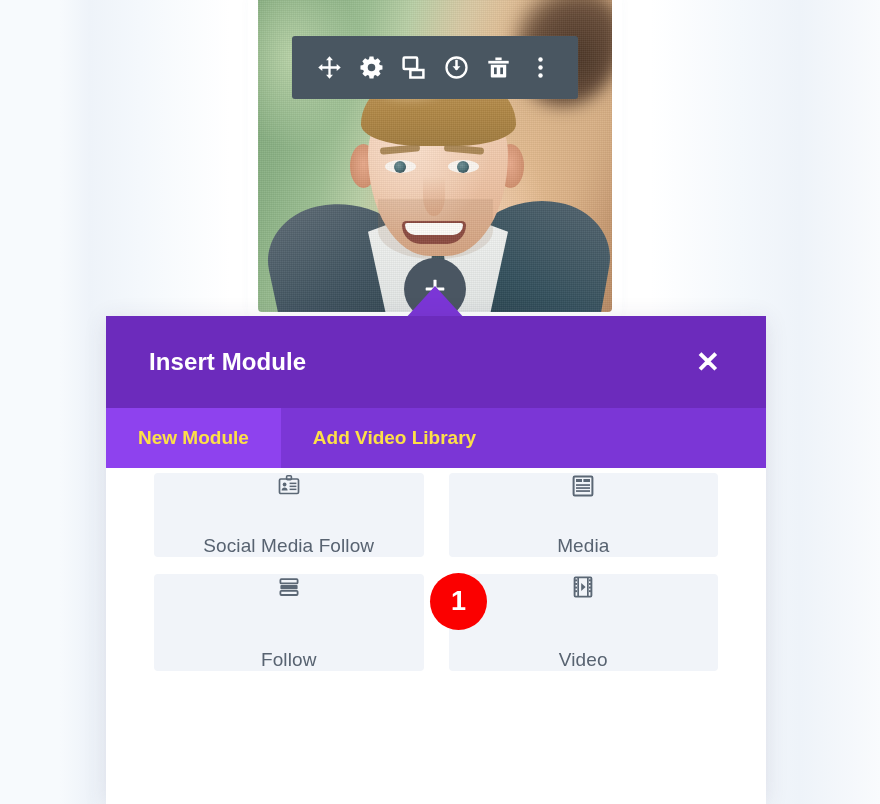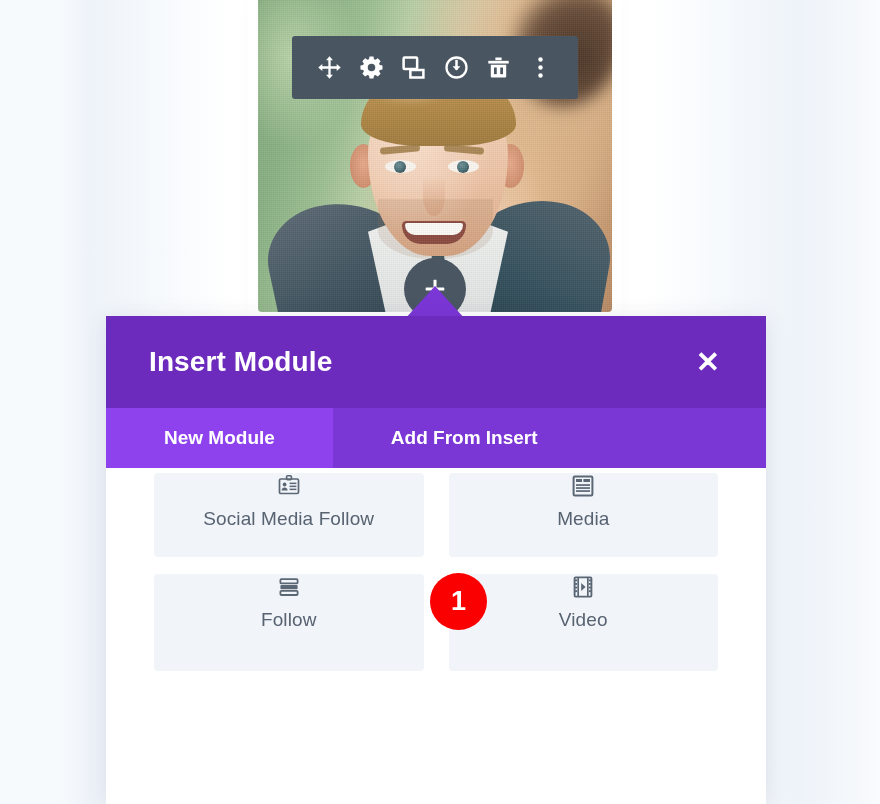--- a/index.html
+++ b/index.html
@@ -280,21 +280,21 @@
     height: 92px;
     background: #6C2BBC;
     display: flex;
     align-items: center;
     justify-content: space-between;
     padding: 0 40px 0 43px;
     flex: 0 0 auto;
   }
   .modal-title {
     color: #ffffff;
-    font-size: 28px;
+    font-size: 24px;
     font-weight: bold;
     letter-spacing: .1px;
   }
   .modal-close {
     color: #ffffff;
     font-size: 29px;
     font-weight: bold;
     line-height: 1;
     cursor: pointer;
     padding: 4px 6px;
@@ -302,22 +302,22 @@
   }
   .modal-tabs {
     height: 60px;
     flex: 0 0 auto;
     display: flex;
     background: #7B36D6;
   }
   .tab {
     display: flex;
     align-items: center;
-    padding: 0 58px;
-    color: #ffffff;
+    padding: 0 32px;
+    color: #fde047;
     font-size: 19px;
     font-weight: bold;
     cursor: pointer;
     white-space: nowrap;
   }
   .tab.active { background: #8E42EE; }
 
   .modal-body {
     flex: 1 1 auto;
     background: #ffffff;
@@ -330,21 +330,21 @@
     column-gap: 25px;
     row-gap: 17px;
   }
   .module-card {
     background: #f1f4f9;
     border-radius: 4px;
     height: 97px;
     display: flex;
     flex-direction: column;
     align-items: center;
-    justify-content: flex-start;
+    justify-content: space-between;
     gap: 9px;
     cursor: pointer;
   }
   .module-card .mc-icon { height: 26px; display:flex; align-items:center; justify-content:center; }
   .module-card .mc-icon svg { display:block; }
   .module-card .mc-label {
     font-size: 19px;
     color: #586371;
     letter-spacing: .1px;
   }
@@ -476,21 +476,21 @@
 
   <div class="modal">
 
     <div class="modal-header">
       <div class="modal-title">Insert Module</div>
       <div class="modal-close">✕</div>
     </div>
 
     <div class="modal-tabs">
       <div class="tab active">New Module</div>
-      <div class="tab">Add From Insert</div>
+      <div class="tab">Add Video Library</div>
     </div>
 
     <div class="modal-body">
       <div class="module-grid">
 
         <div class="module-card">
           <span class="mc-icon">
             <svg width="24" height="24" viewBox="0 0 24 24">
               <rect x="2.5" y="5" width="19" height="14.5" rx="1.3" fill="none" stroke="#5b6775" stroke-width="1.7"></rect>
               <rect x="9.6" y="1.8" width="4.8" height="4" rx="1" fill="none" stroke="#5b6775" stroke-width="1.6"></rect>

